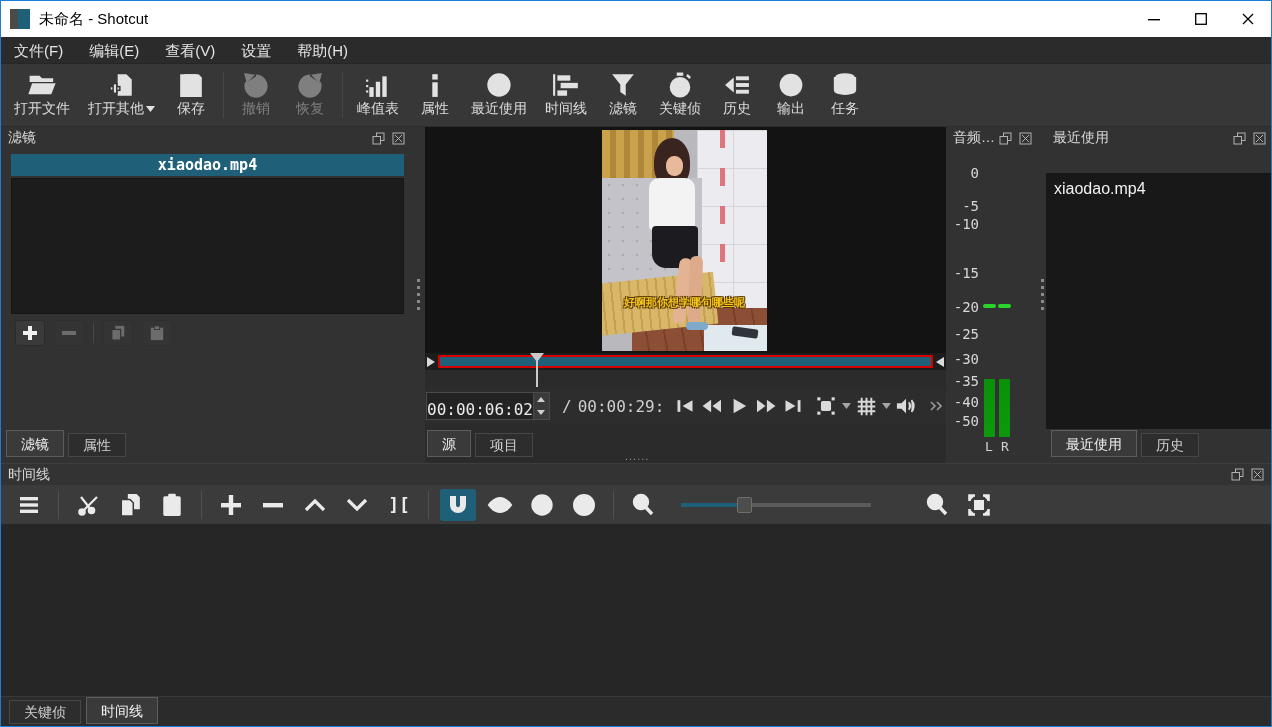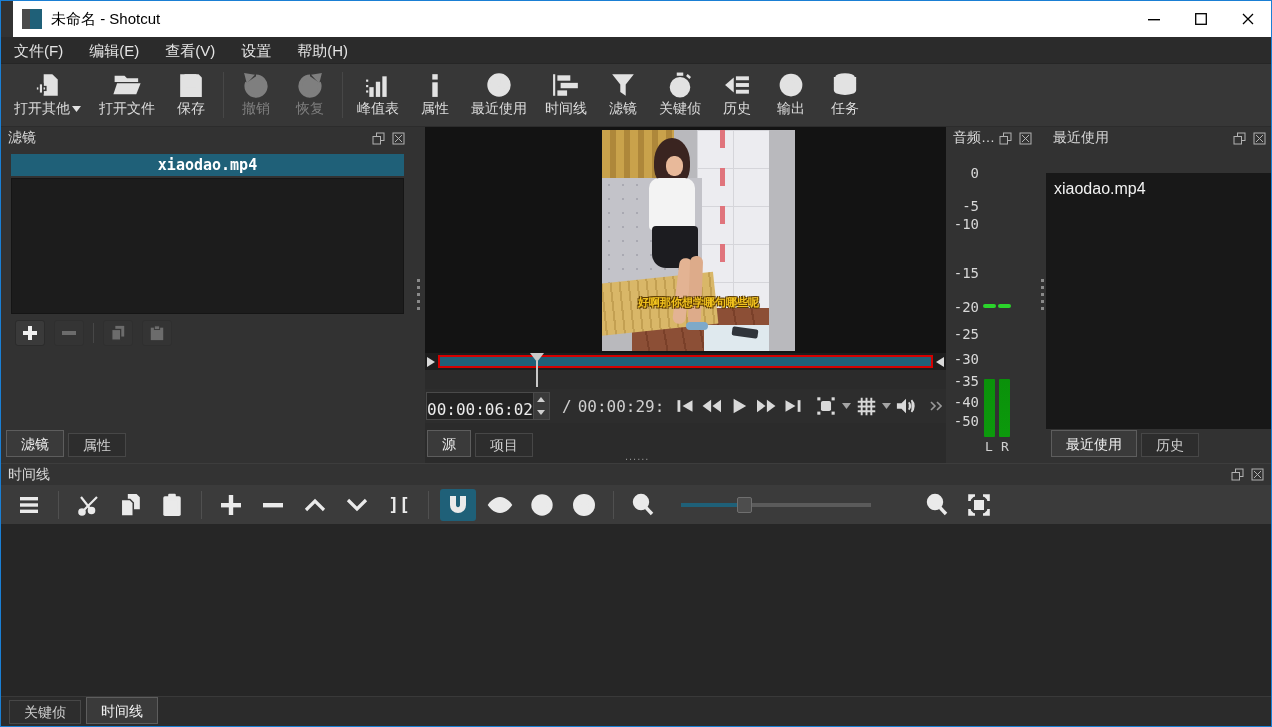--- a/index.html
+++ b/index.html
@@ -2,21 +2,21 @@
 <html><head>
 <meta charset="utf-8">
 <style>
   *{margin:0;padding:0;box-sizing:border-box}
   html,body{background:#555}
   #app{position:relative;width:1272px;height:727px;background:#323232;border:1px solid #1a7fd4;
        font-family:"Liberation Sans","DejaVu Sans",sans-serif;overflow:hidden;color:#dcdcdc}
   svg{display:block}
 
   
-  #titlebar{position:absolute;top:0;left:12px;right:0;height:36px;background:#ffffff;display:flex;align-items:center}
+  #titlebar{position:absolute;top:0;left:0;right:0;height:36px;background:#ffffff;display:flex;align-items:center}
   #app-icon{width:20px;height:20px;margin-left:9px;background:linear-gradient(90deg,#4a4a4a 0 38%,#1f6078 38%)}
   #win-title{margin-left:9px;font-size:15px;color:#000}
   #win-controls{margin-left:auto;display:flex;height:100%}
   .wbtn{width:47px;height:100%;display:flex;align-items:center;justify-content:center}
   
   #menubar{position:absolute;top:36px;left:0;right:0;height:27px;background:#2b2b2b;display:flex;align-items:center;border-bottom:1px solid #262626}
   .menu-item{padding:0 13px;font-size:15px;color:#e4e4e4;line-height:27px}
   
   #toolbar{position:absolute;top:63px;left:0;right:0;height:63px;background:#373737;display:flex;align-items:center;padding-left:4px;border-bottom:1px solid #2c2c2c}
   .tbtn{display:flex;flex-direction:column;align-items:center;justify-content:center;gap:2px;padding:3px 9px;min-width:54px;font-size:14px;color:#dcdcdc}
@@ -46,21 +46,21 @@
   #filter-list{position:absolute;top:51px;left:10px;right:8px;height:136px;background:#1c1c1c;border:1px solid #151515}
   #filter-actions{position:absolute;top:193px;left:14px;display:flex;align-items:center;gap:9px}
   .fbtn{width:30px;height:26px;border-radius:3px;display:flex;align-items:center;justify-content:center;background:#3a3a3a;border:1px solid #2b2b2b}
   .fbtn svg *{fill:#f0f0f0}
   .fbtn.disabled{background:#343434;border-color:#2f2f2f}
   .fbtn.disabled svg *{fill:#6c6c6c}
   .fsep{width:1px;height:20px;background:#474747}
   
   #player-panel{left:424px;width:521px;background:#2b2b2b}
   #video-zone{position:absolute;top:0;left:0;right:0;height:226px;background:#131313;overflow:hidden}
-  #video{position:absolute;left:177px;top:3px;width:193px;height:221px;background:#b9b9bd;overflow:hidden}
+  #video{position:absolute;left:177px;top:3px;width:165px;height:221px;background:#b9b9bd;overflow:hidden}
   .vshape{position:absolute}
   #v-subtitle{position:absolute;left:0;right:0;top:165px;text-align:center;font-size:11px;font-weight:bold;color:#f2c31d;
       text-shadow:1px 1px 0 #5a3a00,-1px 1px 0 #5a3a00,1px -1px 0 #5a3a00,-1px -1px 0 #5a3a00}
   #scrub-row{position:absolute;top:226px;left:0;right:0;height:17px;background:#1d1d1d}
   #scrub-bar{position:absolute;left:13px;right:13px;top:2px;height:13px;background:#1f6078;border:2px solid #d40000}
   .trim-in{position:absolute;left:2px;top:4px;width:0;height:0;border-top:5px solid transparent;border-bottom:5px solid transparent;border-left:8px solid #dadada}
   .trim-out{position:absolute;right:2px;top:4px;width:0;height:0;border-top:5px solid transparent;border-bottom:5px solid transparent;border-right:8px solid #dadada}
   #playhead{position:absolute;left:104px;top:226px;width:16px;height:34px;z-index:5}
   #ruler{position:absolute;top:243px;left:0;right:0;height:19px;background:#262626;font-family:"DejaVu Sans Mono","Liberation Mono",monospace;font-size:13px;color:#e8e8e8}
   #ruler .ticks{position:absolute;left:13px;right:2px;bottom:1px;height:6px;
@@ -139,40 +139,40 @@
   <div id="menubar">
     <div class="menu-item">文件(F)</div>
     <div class="menu-item">编辑(E)</div>
     <div class="menu-item">查看(V)</div>
     <div class="menu-item">设置</div>
     <div class="menu-item">帮助(H)</div>
   </div>
 
   <div id="toolbar">
     <div class="tbtn">
+      <svg width="30" height="26" viewBox="0 0 24 21">
+        <path d="M2 3h8l2 2h9v3H2z"></path>
+          <path d="M4 9h19l-3.5 9H1z"></path>
+      </svg>
+      <div>打开文件</div>
+    </div>
+    <div class="tbtn">
       <svg width="26" height="26" viewBox="0 0 24 22">
         <path d="M8 1h8l5 5v15H8z"></path>
           <g stroke="#373737" stroke-width="1.4">
             <rect x="1" y="12.5" width="9" height="3.4"></rect>
             <rect x="3.8" y="9.7" width="3.4" height="9"></rect>
           </g>
       </svg>
       <div class="lbl-row">
           <span>打开其他</span>
         <svg width="9" height="6" viewBox="0 0 9 6">
             <polygon points="0,0 9,0 4.5,6"></polygon>
           </svg>
       </div>
-    </div>
-    <div class="tbtn">
-      <svg width="30" height="26" viewBox="0 0 24 21">
-        <path d="M2 3h8l2 2h9v3H2z"></path>
-          <path d="M4 9h19l-3.5 9H1z"></path>
-      </svg>
-      <div>打开文件</div>
     </div>
     <div class="tbtn">
       <svg width="26" height="26" viewBox="0 0 24 22">
         <path d="M2 1h17l3 3v18H2z"></path>
           <rect x="6" y="1" width="11" height="6.5" fill="#373737"></rect>
           <rect x="12.7" y="2" width="3" height="4.6"></rect>
           <rect x="5" y="11" width="14" height="11" fill="#373737"></rect>
           <rect x="7" y="13" width="10" height="9"></rect>
       </svg>
       <div>保存</div>

